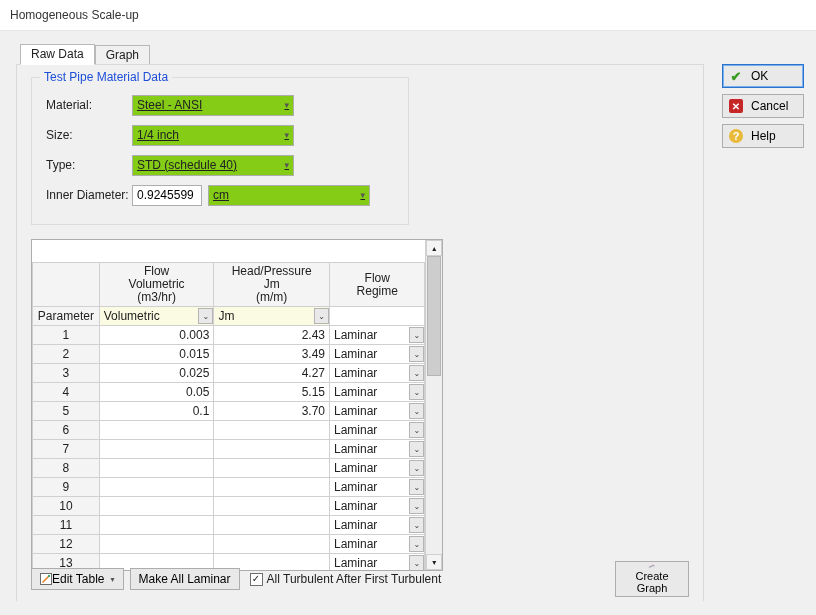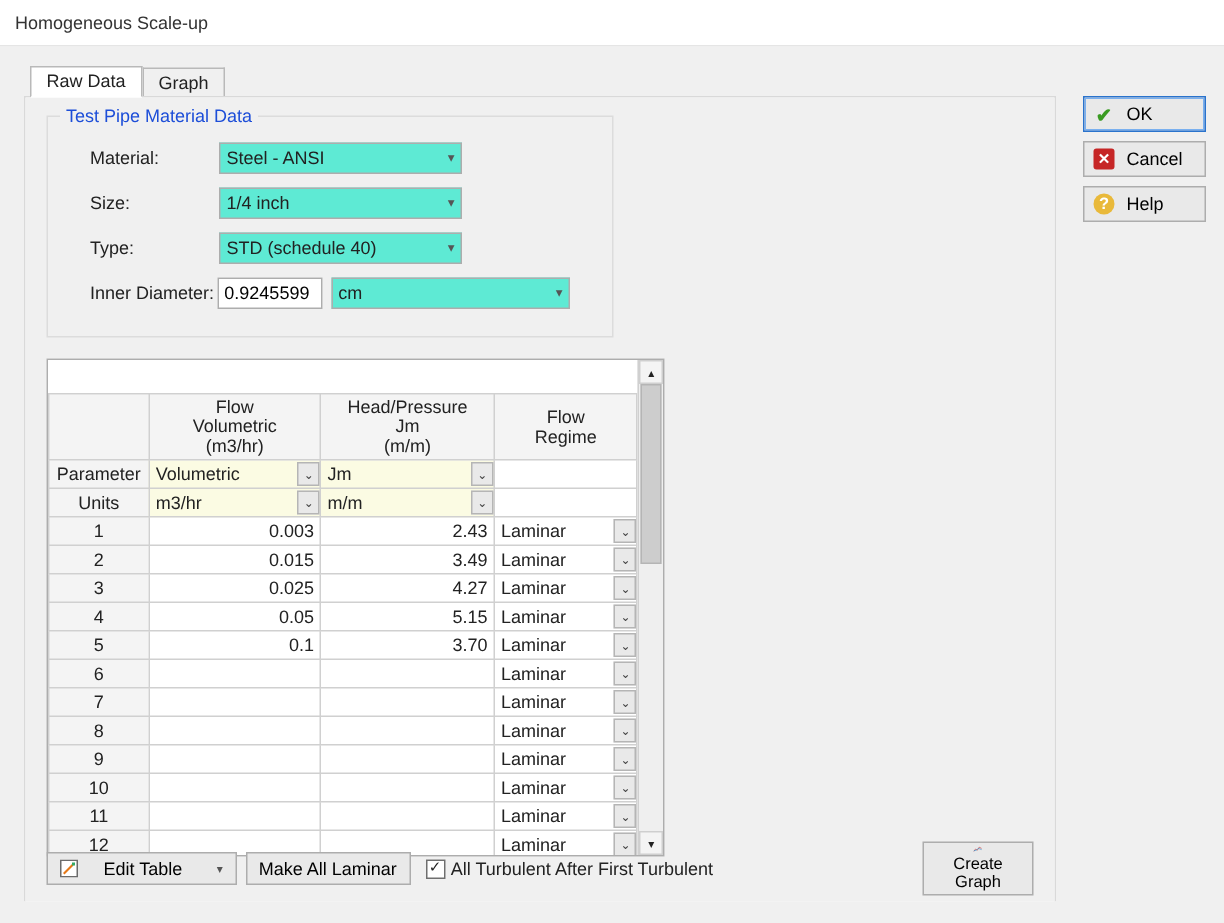--- a/index.html
+++ b/index.html
@@ -95,42 +95,43 @@
     top: -8px;
     left: 8px;
     background: #f0f0f0;
     padding: 0 4px;
     font-size: 12px;
     color: #1d4ed8;
   }
   .form-row {
     display: flex;
     align-items: center;
-    margin: 4px 16px;
+    margin: 4px 2px;
     height: 26px;
   }
   .form-label {
     width: 86px;
   }
   .combo, .textfield {
     border: 1px solid #adadad;
     background: #fff;
     height: 21px;
     line-height: 19px;
     font-size: 12px;
     padding: 0 4px;
     box-sizing: border-box;
     font-family: inherit;
   }
   .combo {
-    background: #5eead4;
+    background: #84cc16;
     display: flex;
     align-items: center;
     justify-content: space-between;
     cursor: pointer;
+    text-decoration: underline;
   }
   .chevron {
     font-size: 9px;
     color: #555;
     margin-left: 6px;
   }
   .w-wide { width: 162px; }
   .w-mid  { width: 162px; }
   .w-sm   { width: 70px; }
 
@@ -240,21 +241,21 @@
     align-items: center;
   }
   .btn {
     border: 1px solid #adadad;
     background: #e9e9e9;
     padding: 3px 8px;
     font-size: 12px;
     cursor: pointer;
     display: inline-flex;
     align-items: center;
-    gap: 17px;
+    gap: 0;
     font-family: inherit;
   }
   .spacer { flex: 1 1 auto; }
   .checkbox-wrap {
     display: flex;
     align-items: center;
     gap: 4px;
     margin-left: 10px;
   }
   .check {
@@ -397,36 +398,20 @@
                         </div>
                     </td>
                     <td class="param-cell with-combo">
                       <div class="mini-combo">
                           <span>Jm</span>
                           <span class="mini-chevron">⌄</span>
                         </div>
                     </td>
                     <td></td>
                   </tr>
-                  <tr>
-                    <td class="rowhead">Units</td>
-                    <td class="param-cell with-combo">
-                      <div class="mini-combo">
-                          <span>m3/hr</span>
-                          <span class="mini-chevron">⌄</span>
-                        </div>
-                    </td>
-                    <td class="param-cell with-combo">
-                      <div class="mini-combo">
-                          <span>m/m</span>
-                          <span class="mini-chevron">⌄</span>
-                        </div>
-                    </td>
-                    <td></td>
-                  </tr>
                 <tr>
                       <td class="rowhead">1</td>
                       <td class="num">0.003</td>
                       <td class="num">2.43</td>
                       <td class="with-combo">
                         <div class="mini-combo">
                           <span>Laminar</span>
                           <span class="mini-chevron">⌄</span>
                         </div>
                       </td>

